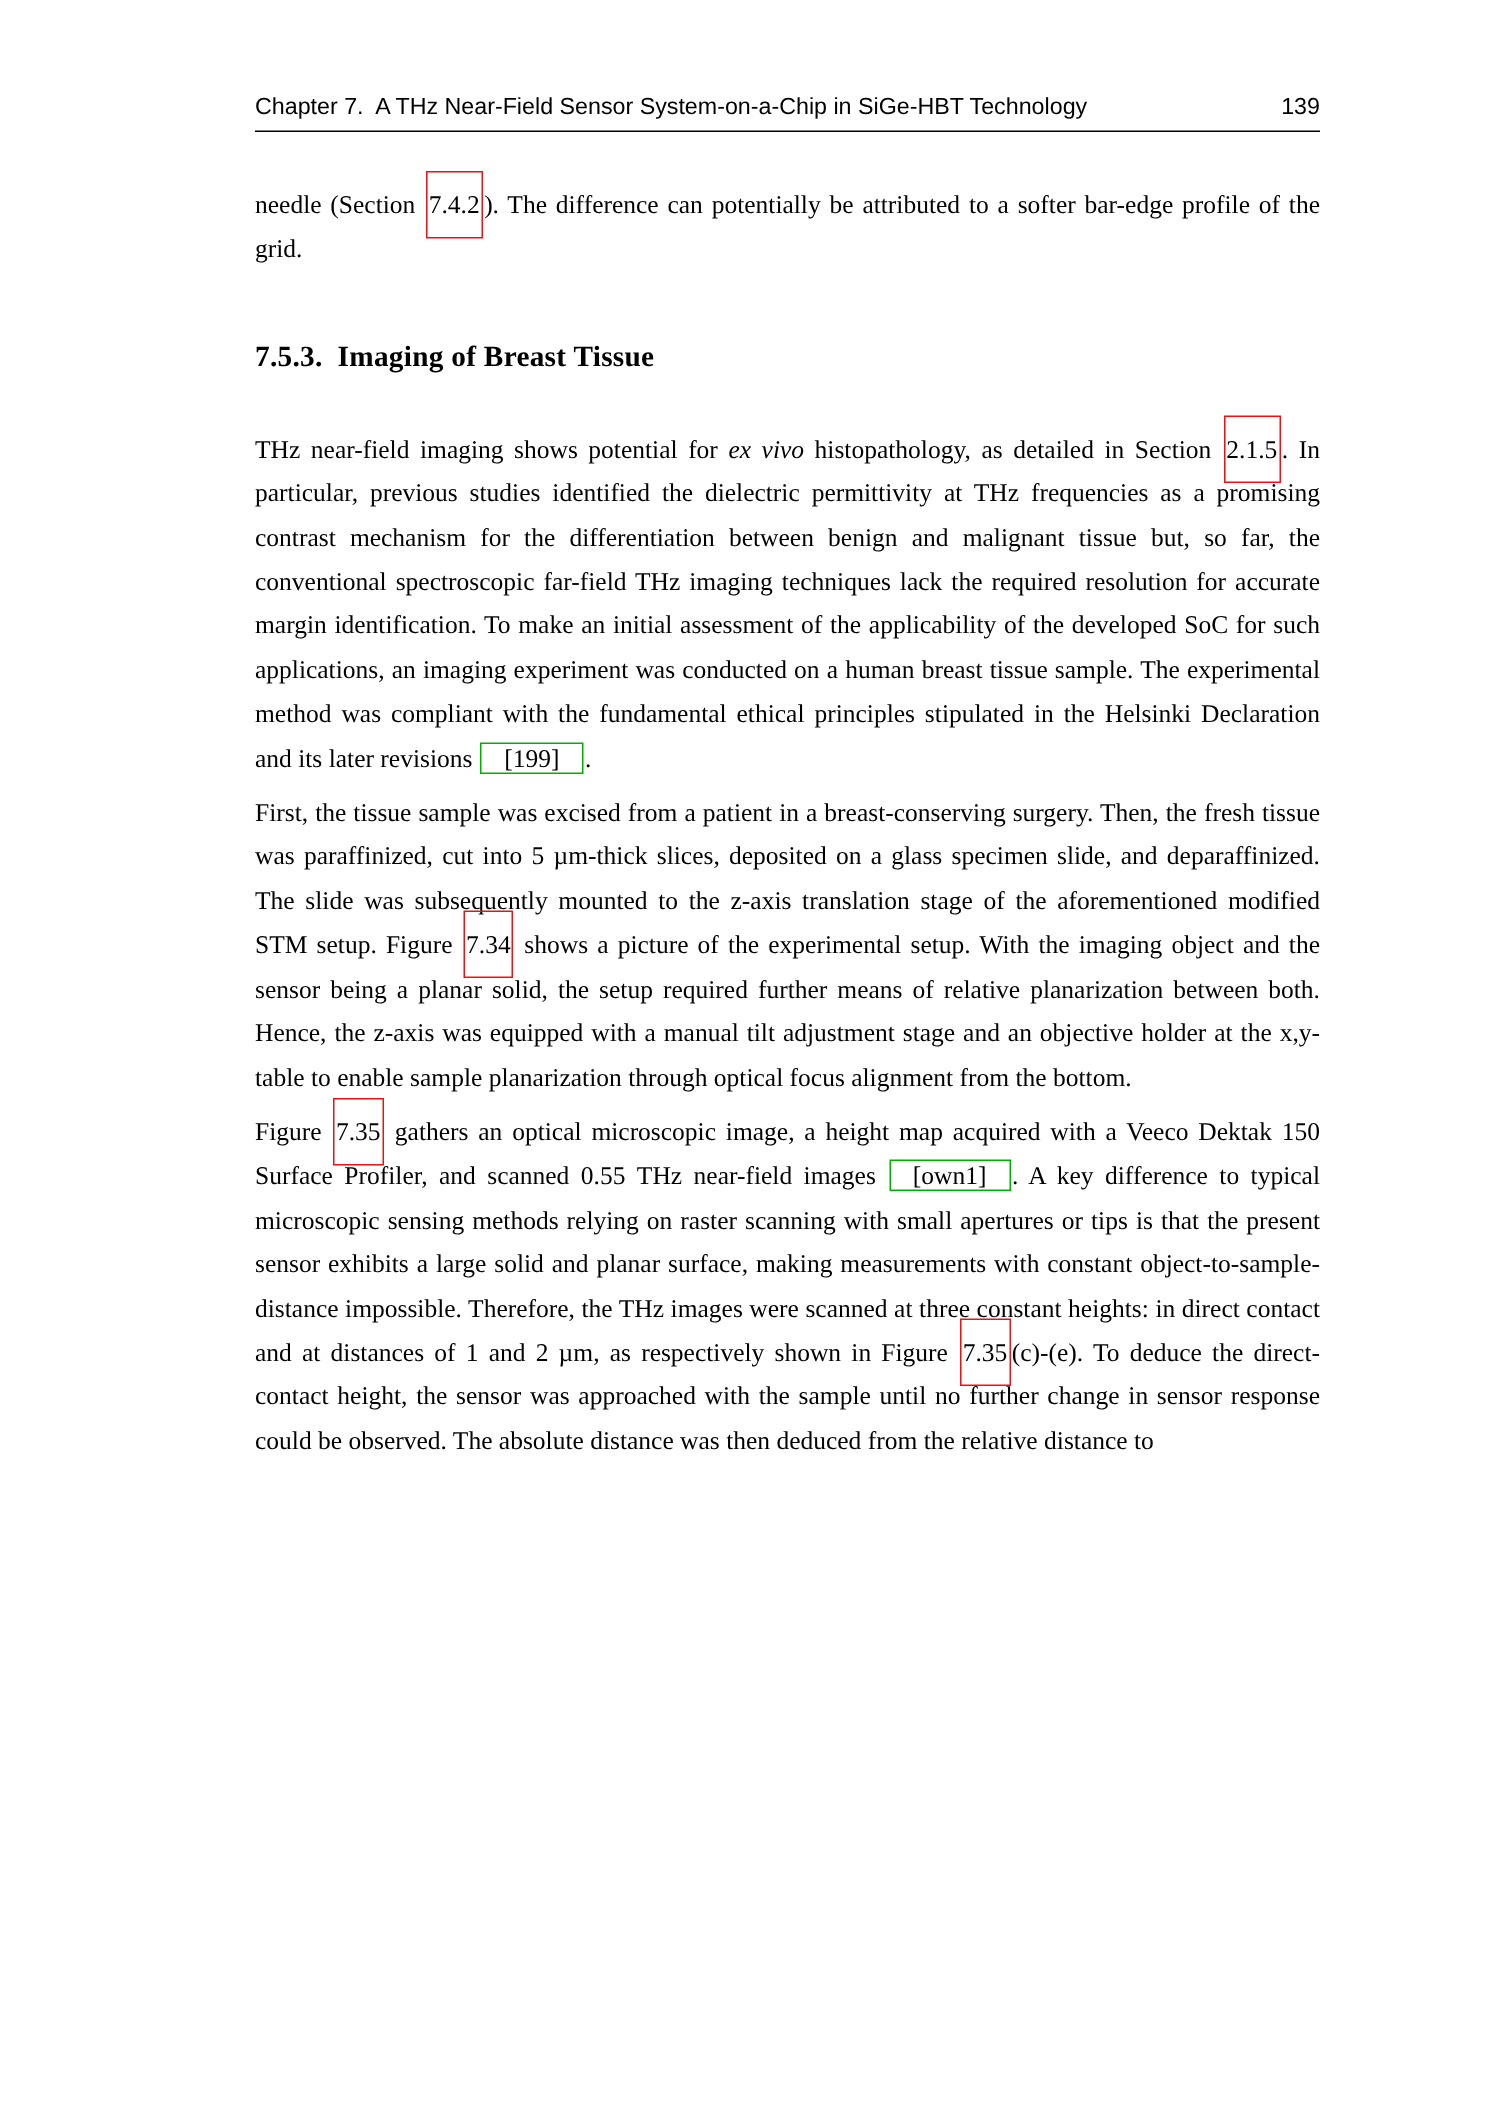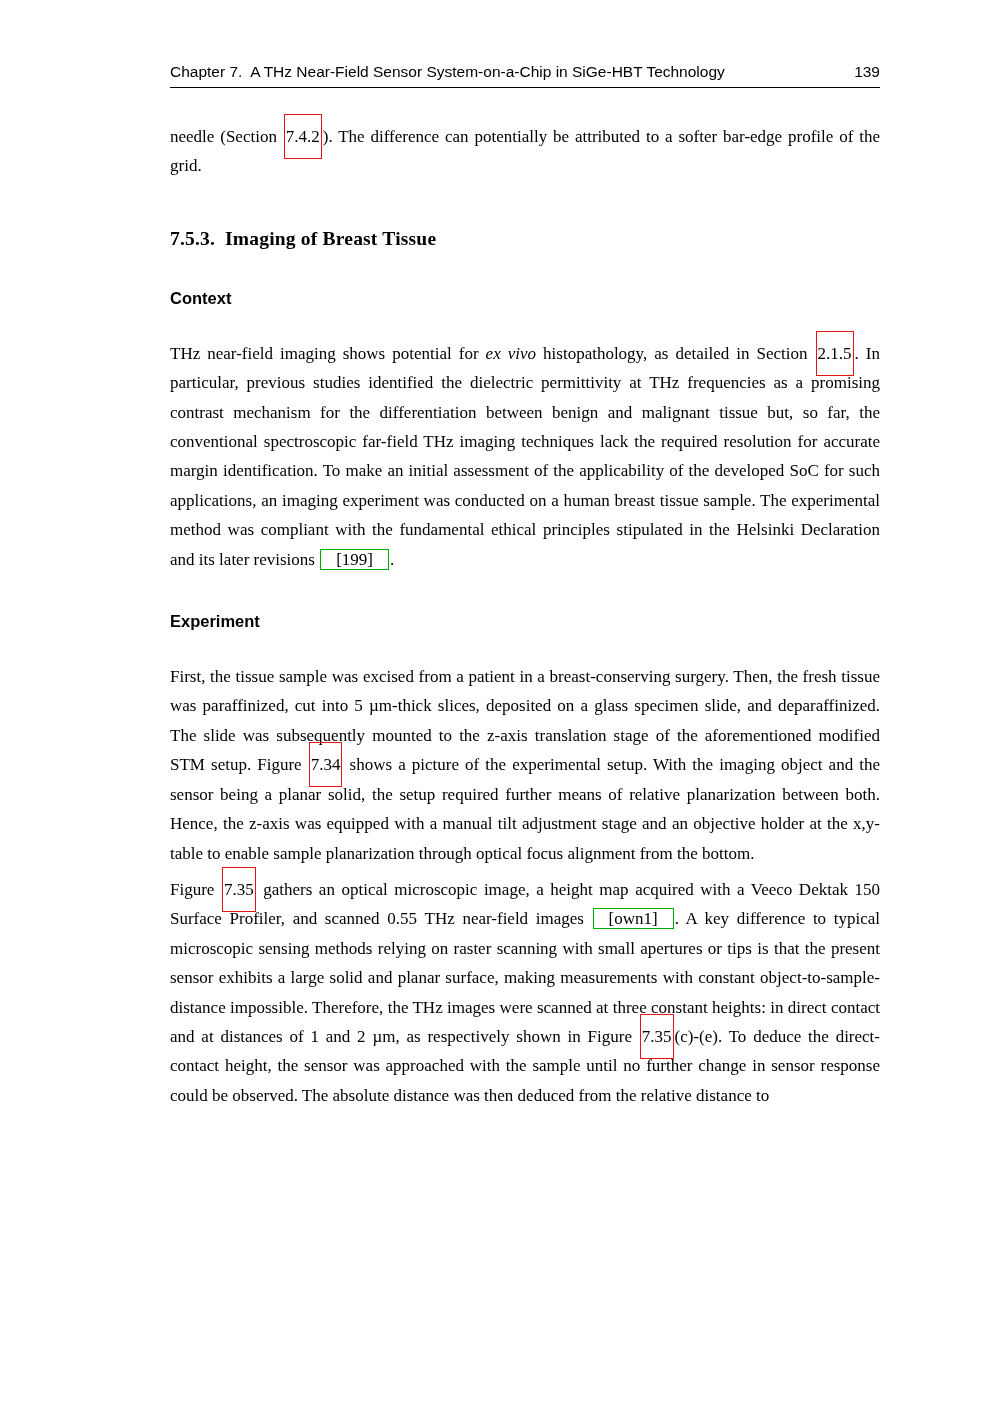--- a/index.html
+++ b/index.html
@@ -92,23 +92,21 @@
   <header class="page-header">
     <span class="header-title">Chapter 7. A THz Near-Field Sensor System-on-a-Chip in SiGe-HBT Technology</span>
     <span class="header-page-number">139</span>
   </header>
   <hr class="header-rule">
 
   <p class="body-par"><span class="seg-text">needle (Section </span><span class="seg-ref">7.4.2</span><span class="seg-text">).  The difference can potentially be attributed to a softer bar-edge profile of the grid.</span></p>
 
   <h2 class="section-heading">7.5.3. Imaging of Breast Tissue</h2>
 
-  <h3 class="sub-heading">Context</h3>
 
   <p class="body-par"><span class="seg-text">THz near-field imaging shows potential for </span><span class="seg-italic">ex vivo</span><span class="seg-text"> histopathology, as detailed in Section </span><span class="seg-ref">2.1.5</span><span class="seg-text">.  In particular, previous studies identified the dielectric permittivity at THz frequencies as a promising contrast mechanism for the differentiation between benign and malignant tissue but, so far, the conventional spectroscopic far-field THz imaging techniques lack the required resolution for accurate margin identification.  To make an initial assessment of the applicability of the developed SoC for such applications, an imaging experiment was conducted on a human breast tissue sample.  The experimental method was compliant with the fundamental ethical principles stipulated in the Helsinki Declaration and its later revisions </span><span class="seg-cite">[199]</span><span class="seg-text">.</span></p>
 
-  <h3 class="sub-heading">Experiment</h3>
 
   <p class="body-par"><span class="seg-text">First, the tissue sample was excised from a patient in a breast-conserving surgery.  Then, the fresh tissue was paraffinized, cut into 5&nbsp;µm-thick slices, deposited on a glass specimen slide, and deparaffinized.  The slide was subsequently mounted to the z-axis translation stage of the aforementioned modified STM setup.  Figure </span><span class="seg-ref">7.34</span><span class="seg-text"> shows a picture of the experimental setup.  With the imaging object and the sensor being a planar solid, the setup required further means of relative planarization between both.  Hence, the z-axis was equipped with a manual tilt adjustment stage and an objective holder at the x,y-table to enable sample planarization through optical focus alignment from the bottom.</span></p>
 
   <p class="body-par"><span class="seg-text">Figure </span><span class="seg-ref">7.35</span><span class="seg-text"> gathers an optical microscopic image, a height map acquired with a Veeco Dektak 150 Surface Profiler, and scanned 0.55&nbsp;THz near-field images </span><span class="seg-cite">[own1]</span><span class="seg-text">.  A key difference to typical microscopic sensing methods relying on raster scanning with small apertures or tips is that the present sensor exhibits a large solid and planar surface, making measurements with constant object-to-sample-distance impossible.  Therefore, the THz images were scanned at three constant heights: in direct contact and at distances of 1 and 2&nbsp;µm, as respectively shown in Figure </span><span class="seg-ref">7.35</span><span class="seg-text">(c)-(e).  To deduce the direct-contact height, the sensor was approached with the sample until no further change in sensor response could be observed.  The absolute distance was then deduced from the relative distance to</span></p>
 
 </div>
 
 </body></html>

